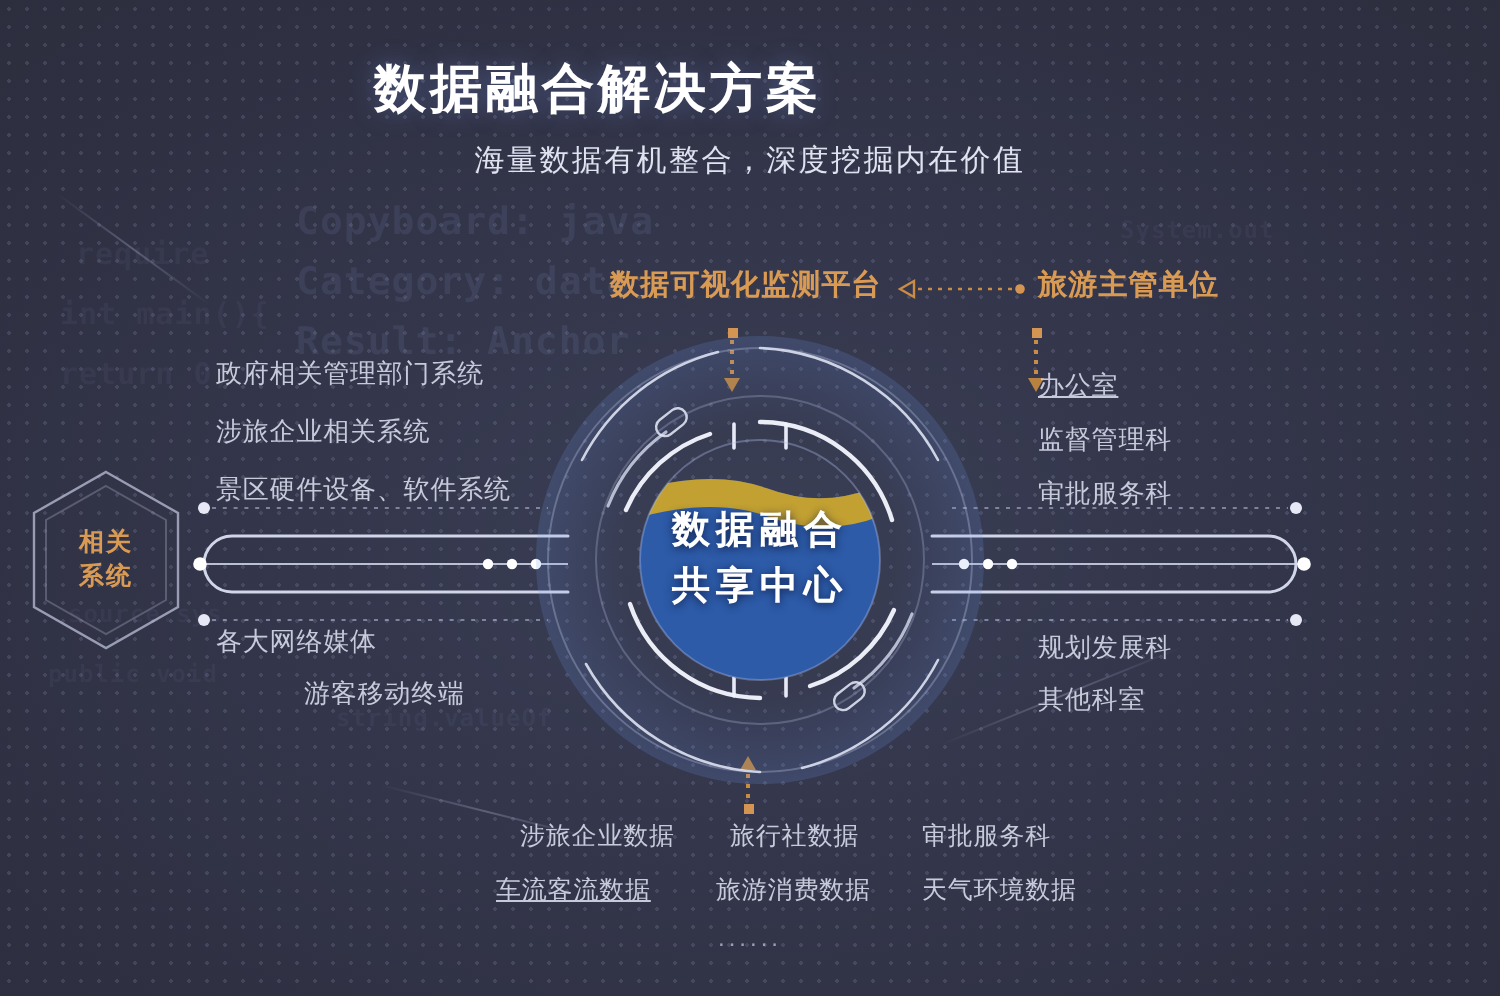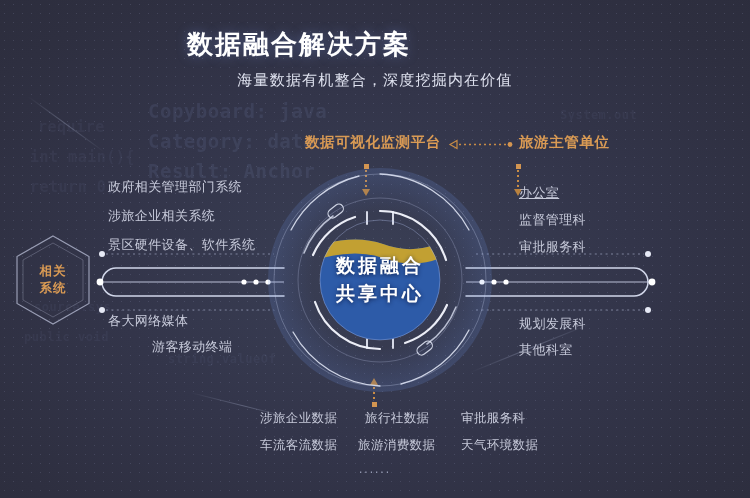--- a/index.html
+++ b/index.html
@@ -289,18 +289,18 @@
 
   <div class="col-text col-right" style="top:184px;text-decoration:underline;">办公室</div>
   <div class="col-text col-right" style="top:211px;">监督管理科</div>
   <div class="col-text col-right" style="top:238px;">审批服务科</div>
   <div class="col-text col-right" style="top:315px;">规划发展科</div>
   <div class="col-text col-right" style="top:341px;">其他科室</div>
 
   <div class="bot" style="left:232px; top:410px;">涉旅企业数据</div>
   <div class="bot" style="left:337px; top:410px;">旅行社数据</div>
   <div class="bot" style="left:433px; top:410px;">审批服务科</div>
-  <div class="bot" style="left:232px; top:437px;">车流客流数据</div>
+  <div class="bot" style="left:220px; top:437px;text-decoration:underline;">车流客流数据</div>
   <div class="bot" style="left:330px; top:437px;">旅游消费数据</div>
   <div class="bot" style="left:433px; top:437px;">天气环境数据</div>
   <div id="bot-ellipsis">......</div>
 
 </div>
 
 </body></html>

